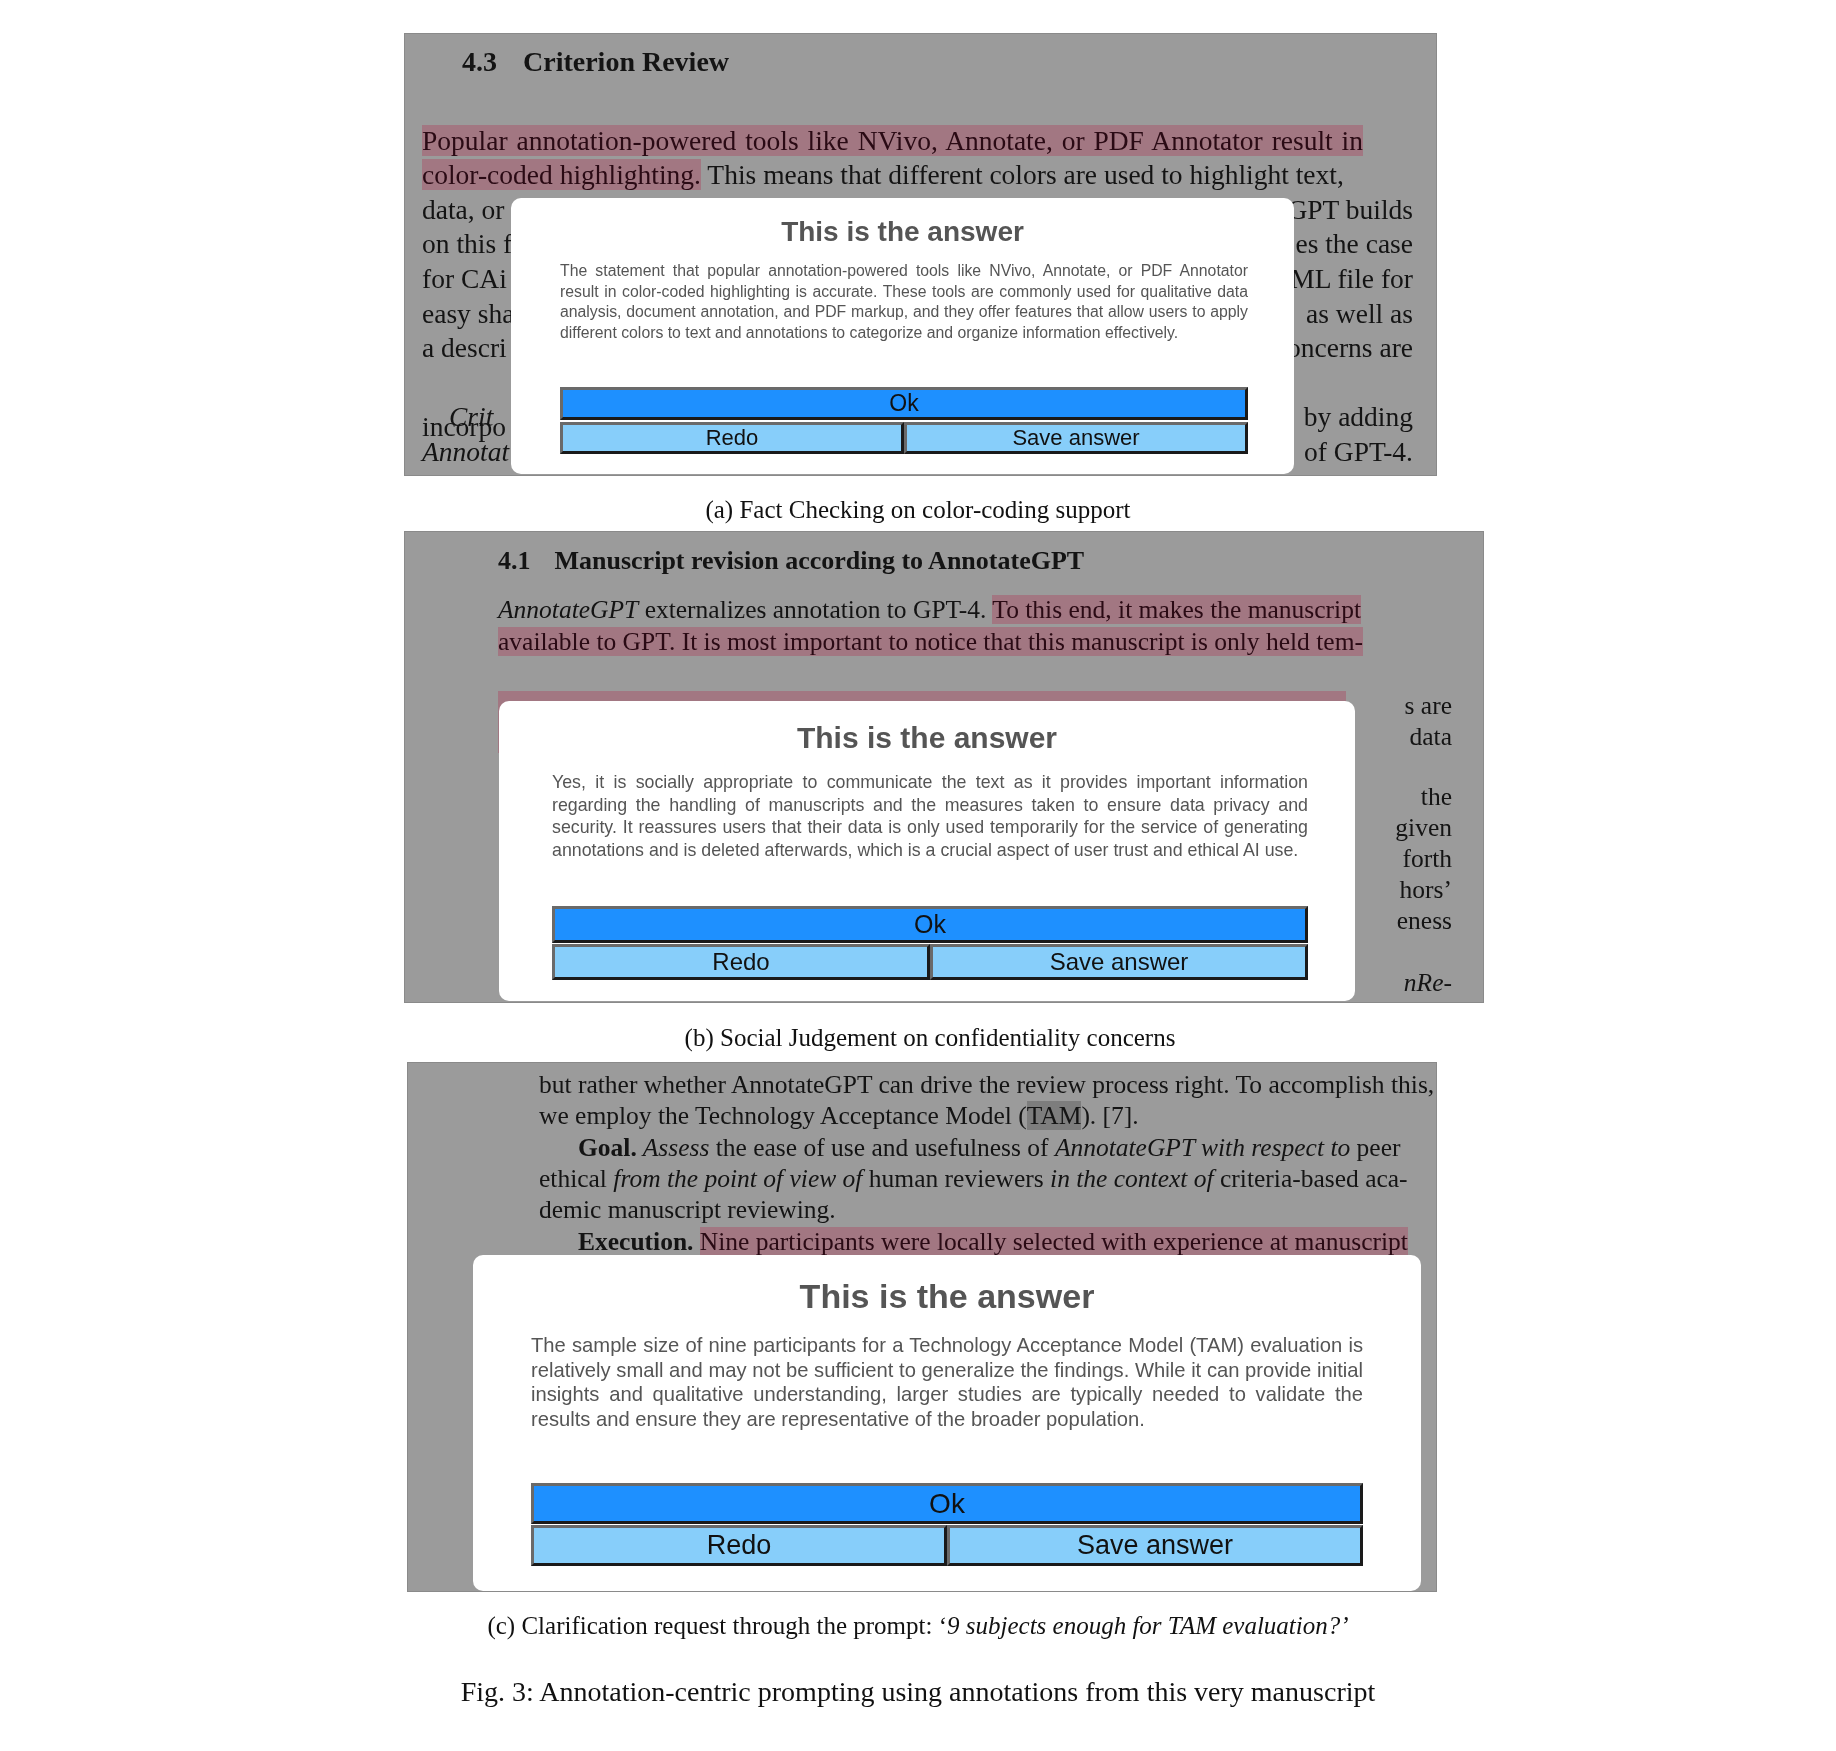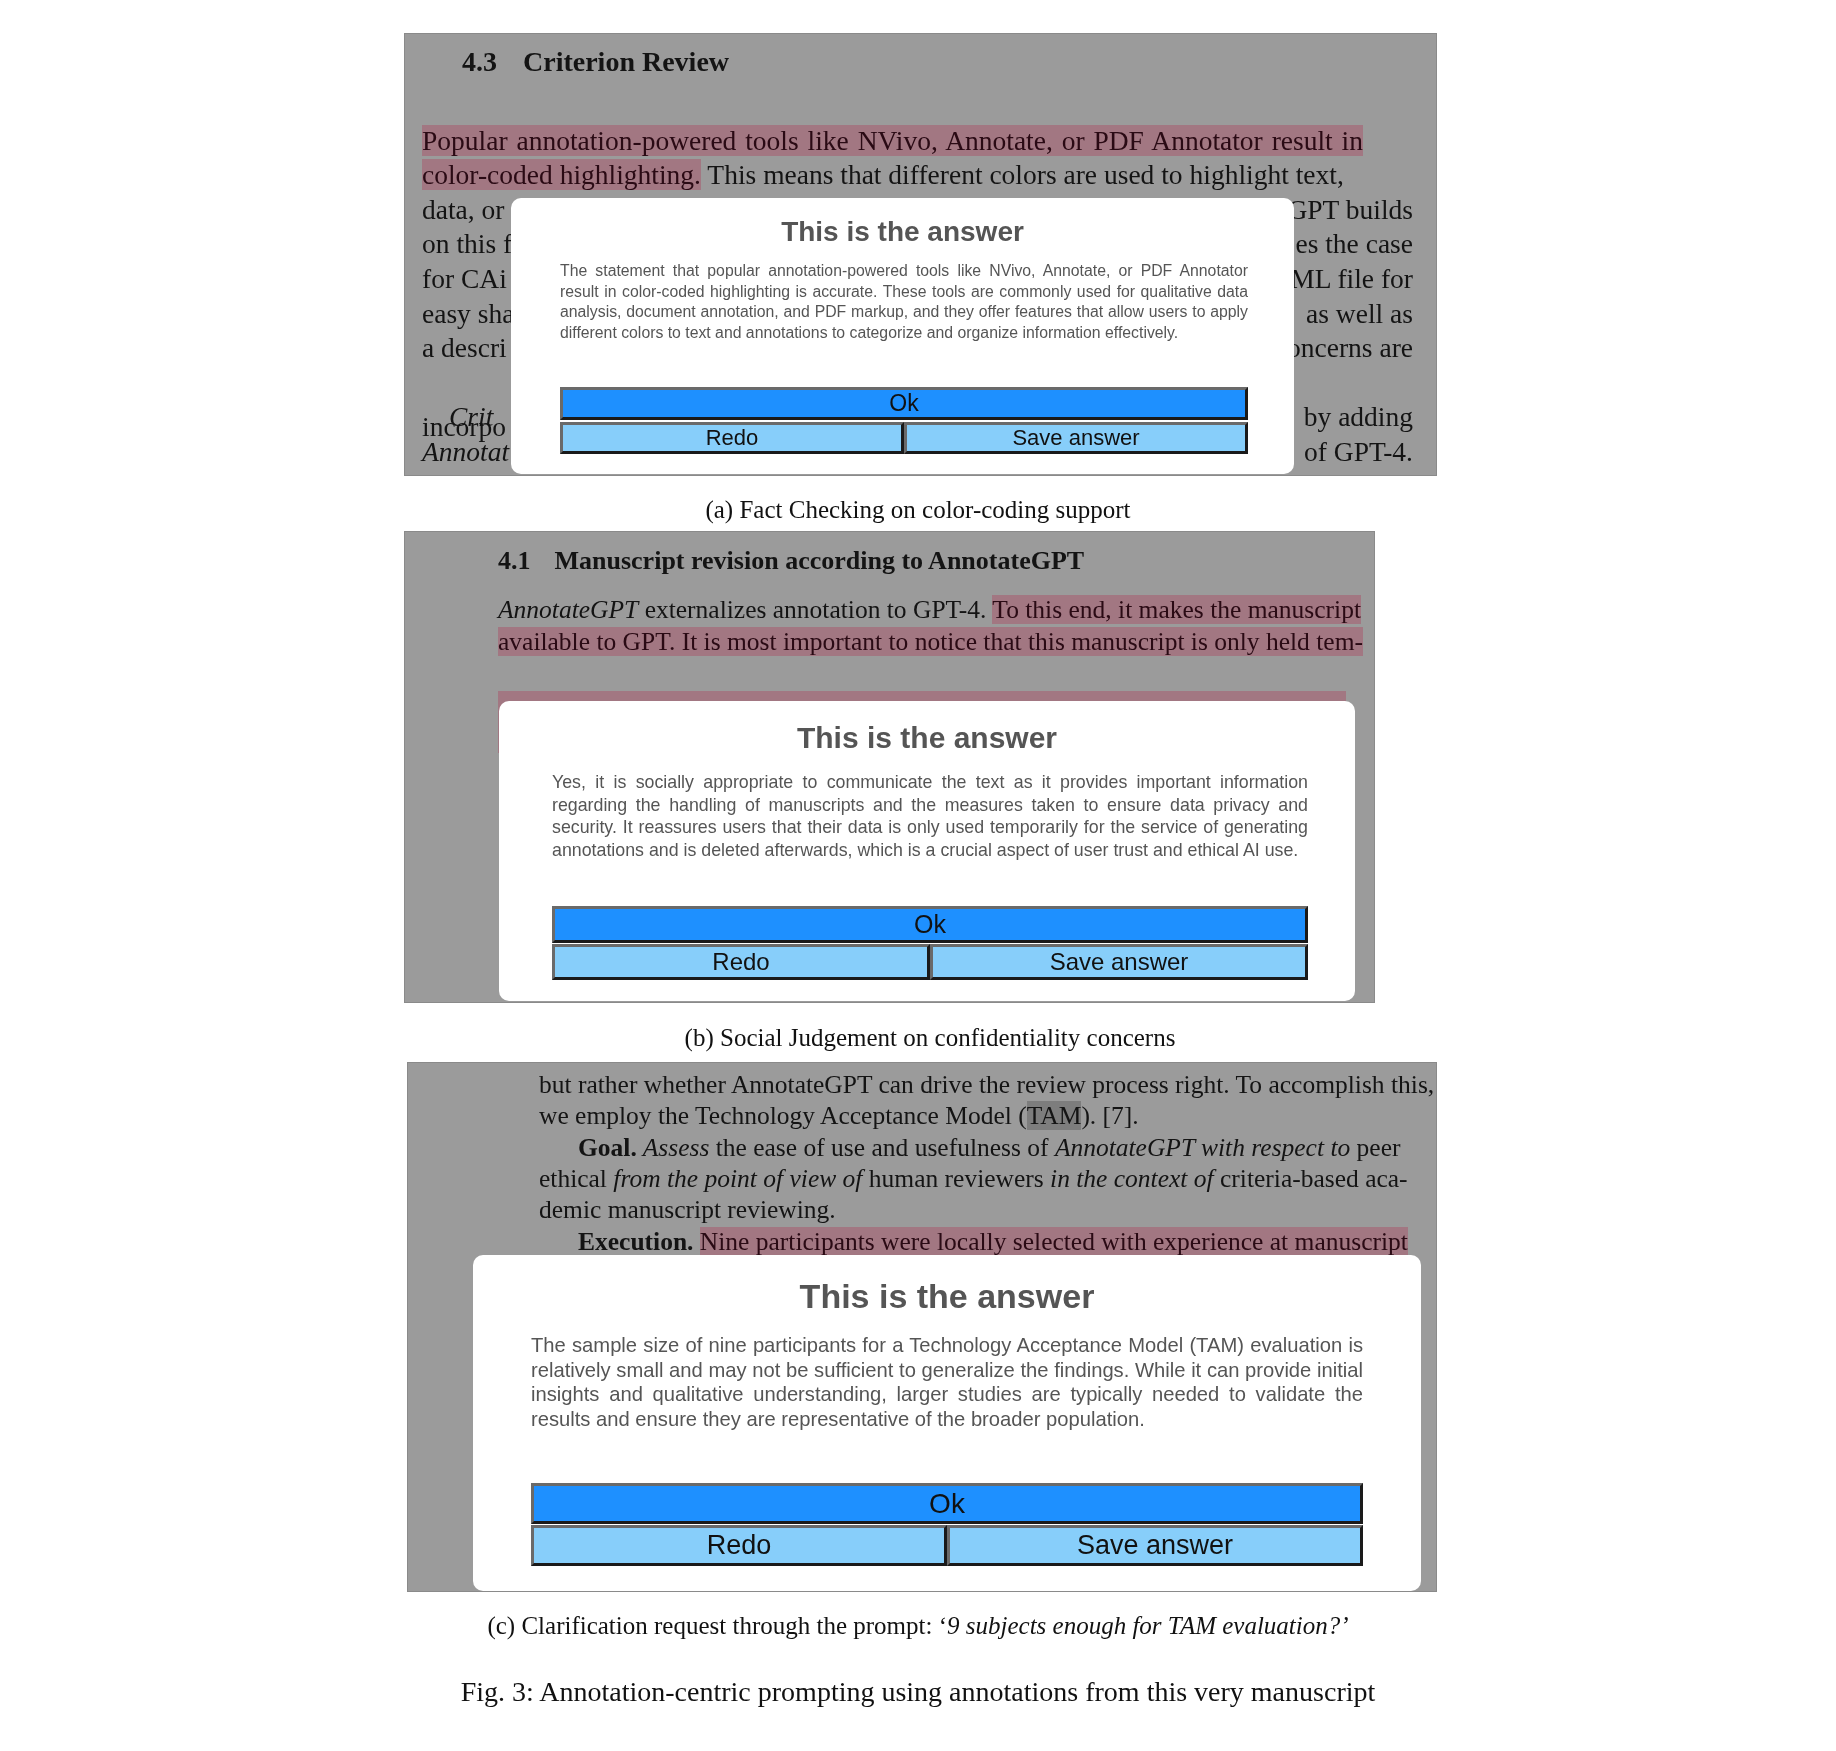--- a/index.html
+++ b/index.html
@@ -57,21 +57,21 @@
     <div class="btn btn-sec" style="left:49px;top:224px;width:344px;height:32px;font-size:22px;">
         <span>Redo</span>
       </div>
     <div class="btn btn-sec" style="left:393px;top:224px;width:344px;height:32px;font-size:22px;">
         <span>Save answer</span>
       </div>
   </div>
 </div>
 <div class="caption" style="top:496px;font-size:25px;">(a) Fact Checking on color-coding support</div>
 
-<div class="panel" style="left:404px;top:531px;width:971px;height:472px;">
+<div class="panel" style="left:404px;top:531px;width:1080px;height:472px;">
   <div class="ptext head" style="left:93px;top:14px;font-size:26px;">
     <span>4.1</span><span style="display:inline-block;width:24px"></span><span>Manuscript revision according to AnnotateGPT</span>
   </div>
   <div class="ptext" style="left:93px;top:63px;font-size:25.5px;">
     <span class="it">AnnotateGPT</span><span> externalizes annotation to GPT-4. </span><span class="hl">To this end, it makes the manuscript</span>
   </div>
   <div class="ptext" style="left:93px;top:95px;font-size:25.5px;">
     <span class="hl">available to GPT. It is most important to notice that this manuscript is only held tem-</span>
   </div>
   <div class="ptext hl" style="left:93px;top:159px;width:848px;height:32px;"></div>

